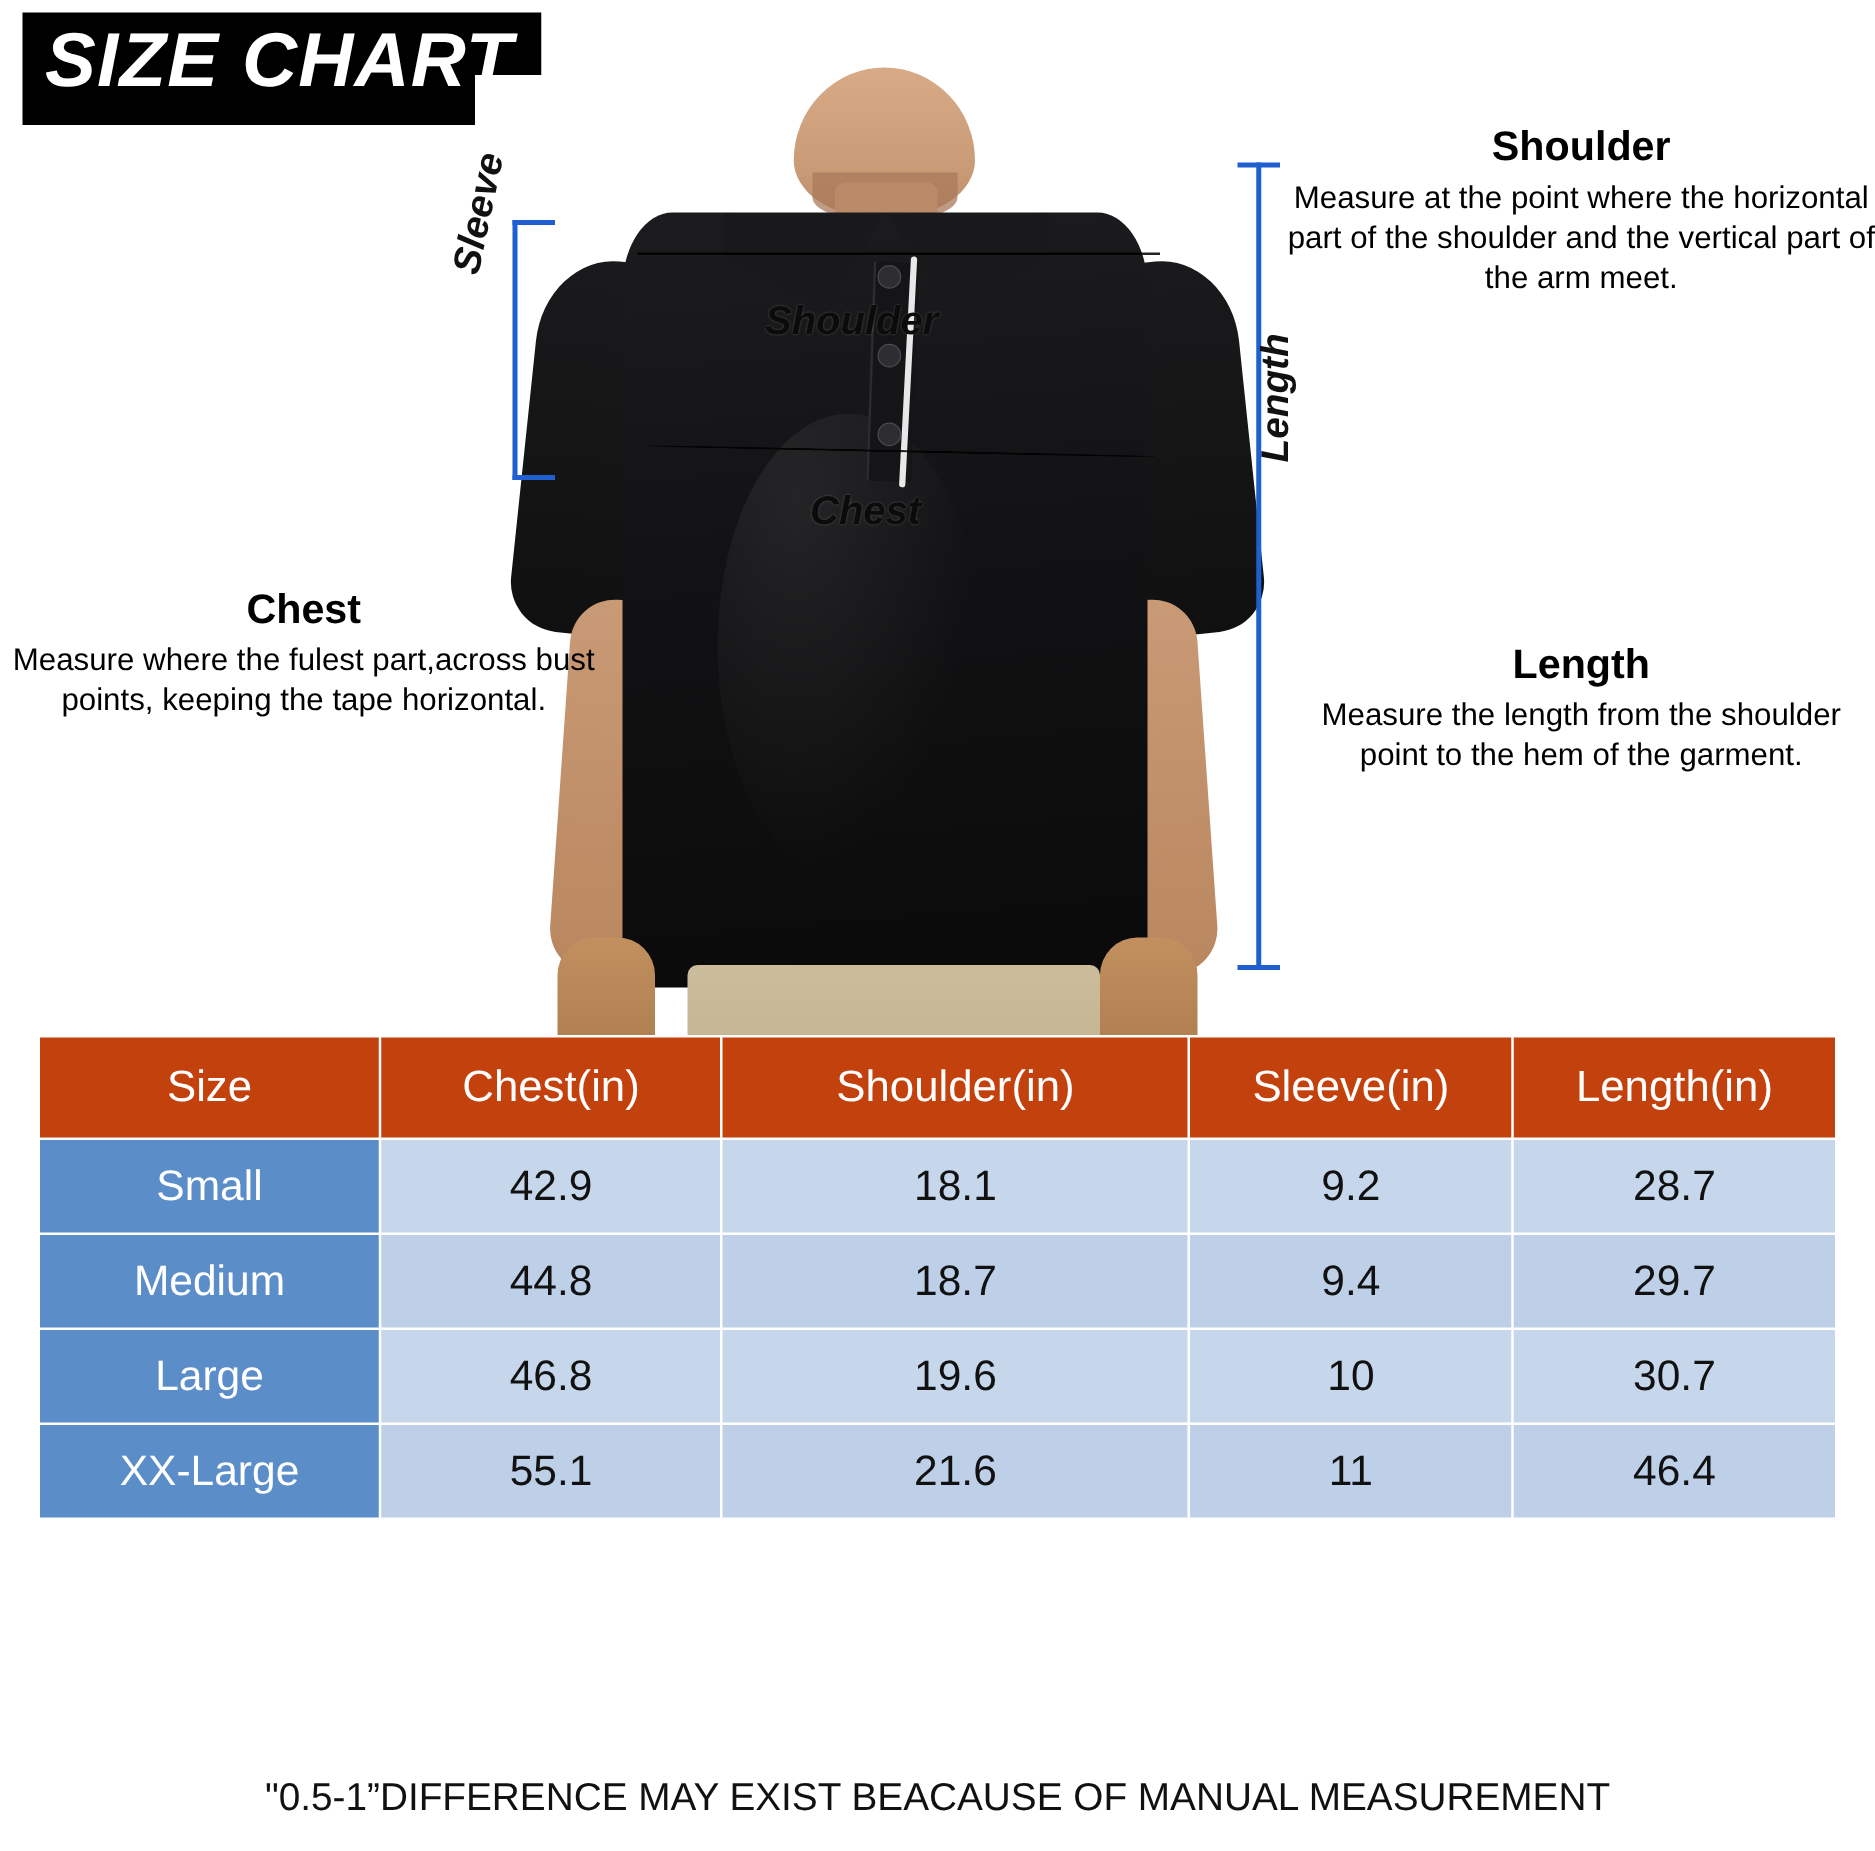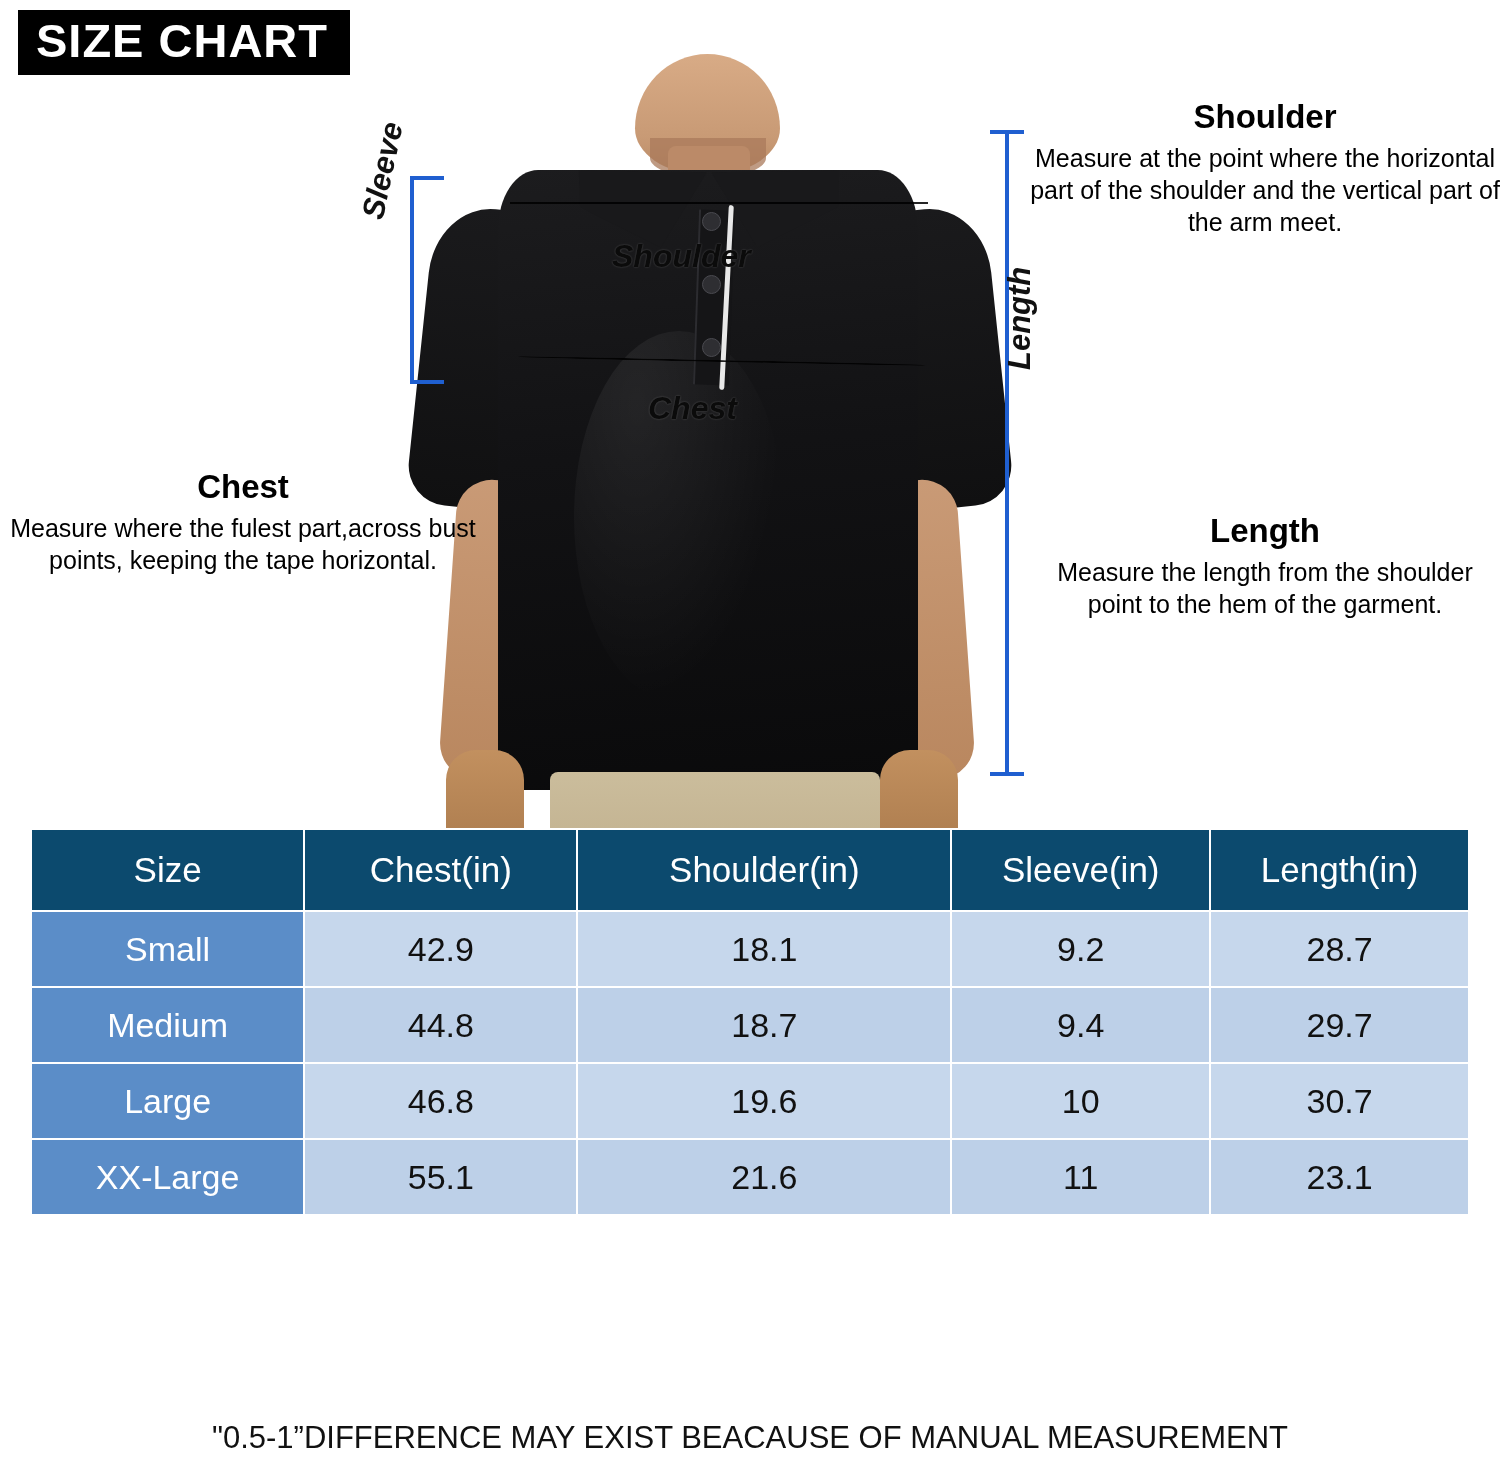--- a/index.html
+++ b/index.html
@@ -16,25 +16,26 @@
     overflow: hidden;
   }
 
   
   .title-badge {
     position: absolute;
     left: 18px;
     top: 10px;
     background: #000000;
     color: #ffffff;
-    font-size: 47px;
+    font-size: 61px;
     font-weight: bold;
     letter-spacing: 1px;
-    padding: 6px 22px 10px 18px;
+    padding: 6px 22px 20px 18px;
     line-height: 1.05;
+    font-style: italic;
   }
 
   
   .illustration {
     position: absolute;
     left: 0;
     top: 0;
     width: 1500px;
     height: 820px;
   }
@@ -324,21 +325,21 @@
   }
   th, td {
     border: 2px solid #ffffff;
     text-align: center;
     font-size: 34px;
     height: 72px;
     font-weight: normal;
     color: #111;
   }
   thead th {
-    background: #0c4a6e;
+    background: #c2410c;
     color: #ffffff;
     font-size: 35px;
     height: 78px;
   }
   tbody td.size-cell {
     background: #5b8dc8;
     color: #ffffff;
   }
   tbody td {
     background: #c6d7ec;
@@ -464,19 +465,19 @@
         <td>46.8</td>
         <td>19.6</td>
         <td>10</td>
         <td>30.7</td>
       </tr>
       <tr>
         <td class="size-cell">XX-Large</td>
         <td>55.1</td>
         <td>21.6</td>
         <td>11</td>
-        <td>23.1</td>
+        <td>46.4</td>
       </tr>
     </tbody>
   </table>
 </div>
 
 <div class="footnote">"0.5-1”DIFFERENCE MAY EXIST BEACAUSE OF MANUAL MEASUREMENT</div>
 
 </body></html>

